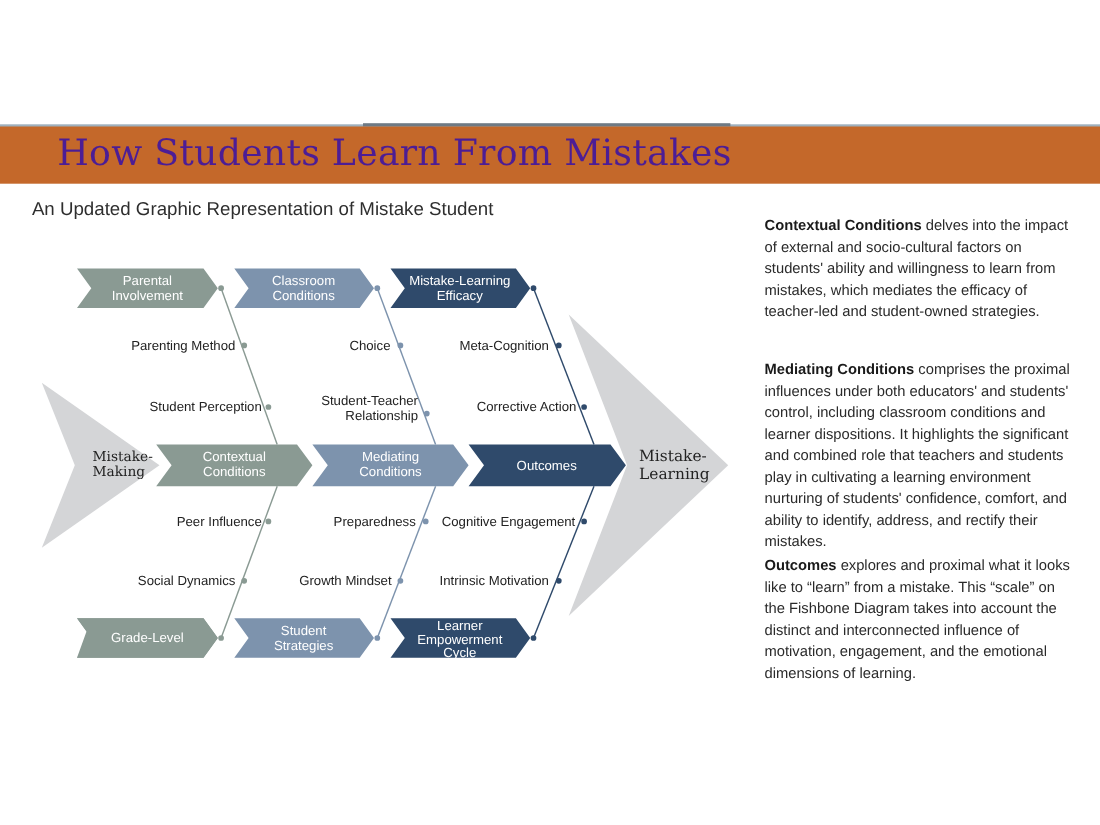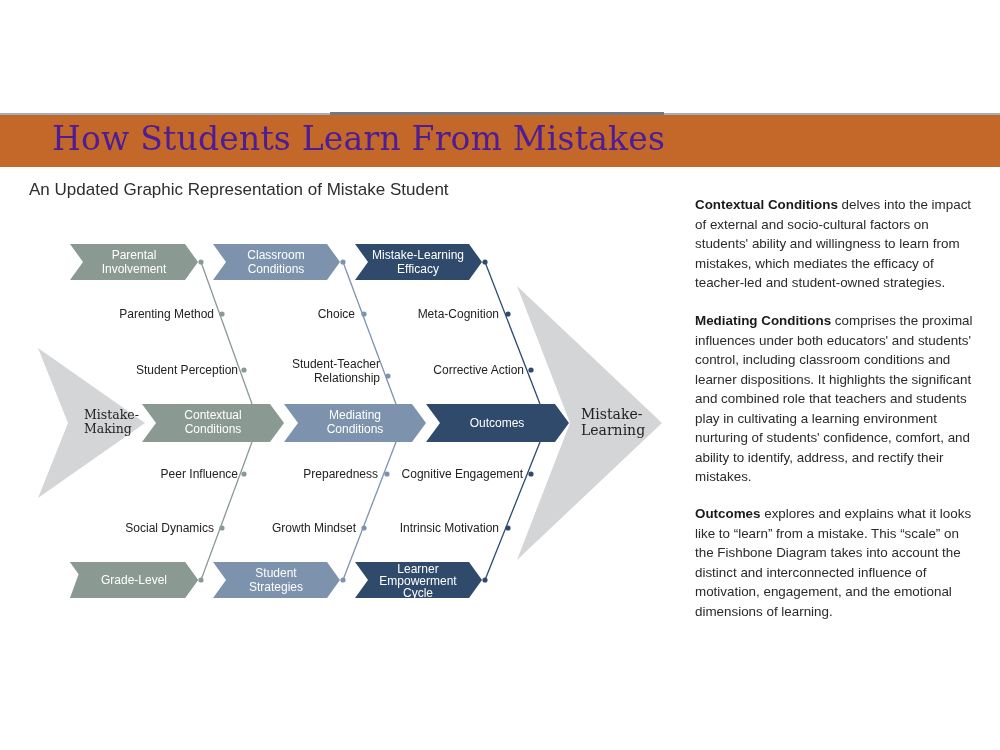--- a/index.html
+++ b/index.html
@@ -135,18 +135,18 @@
   </g>
   <g>
     <text class="t-big" x="581" y="419" style="font-size:14px">Mistake-</text>
     <text class="t-big" x="581" y="435" style="font-size:14px">Learning</text>
   </g>
 </svg>
 
 <div class="desc" style="top:195px">
   <b>Contextual Conditions</b><span> delves into the impact of external and socio-cultural factors on students' ability and willingness to learn from mistakes, which mediates the efficacy of teacher-led and student-owned strategies.</span>
 </div>
-<div class="desc" style="top:311px">
+<div class="desc" style="top:326px">
   <b>Mediating Conditions</b><span> comprises the proximal influences under both educators' and students' control, including classroom conditions and learner dispositions. It highlights the significant and combined role that teachers and students play in cultivating a learning environment nurturing of students' confidence, comfort, and ability to identify, address, and rectify their mistakes.</span>
 </div>
 <div class="desc" style="top:504px">
-  <b>Outcomes</b><span> explores and explains what it looks like to “learn” from a mistake. This “scale” on the Fishbone Diagram takes into account the distinct and interconnected influence of motivation, engagement, and the emotional dimensions of learning.</span>
+  <b>Outcomes</b><span> explores and proximal what it looks like to “learn” from a mistake. This “scale” on the Fishbone Diagram takes into account the distinct and interconnected influence of motivation, engagement, and the emotional dimensions of learning.</span>
 </div>
 
 </body></html>

